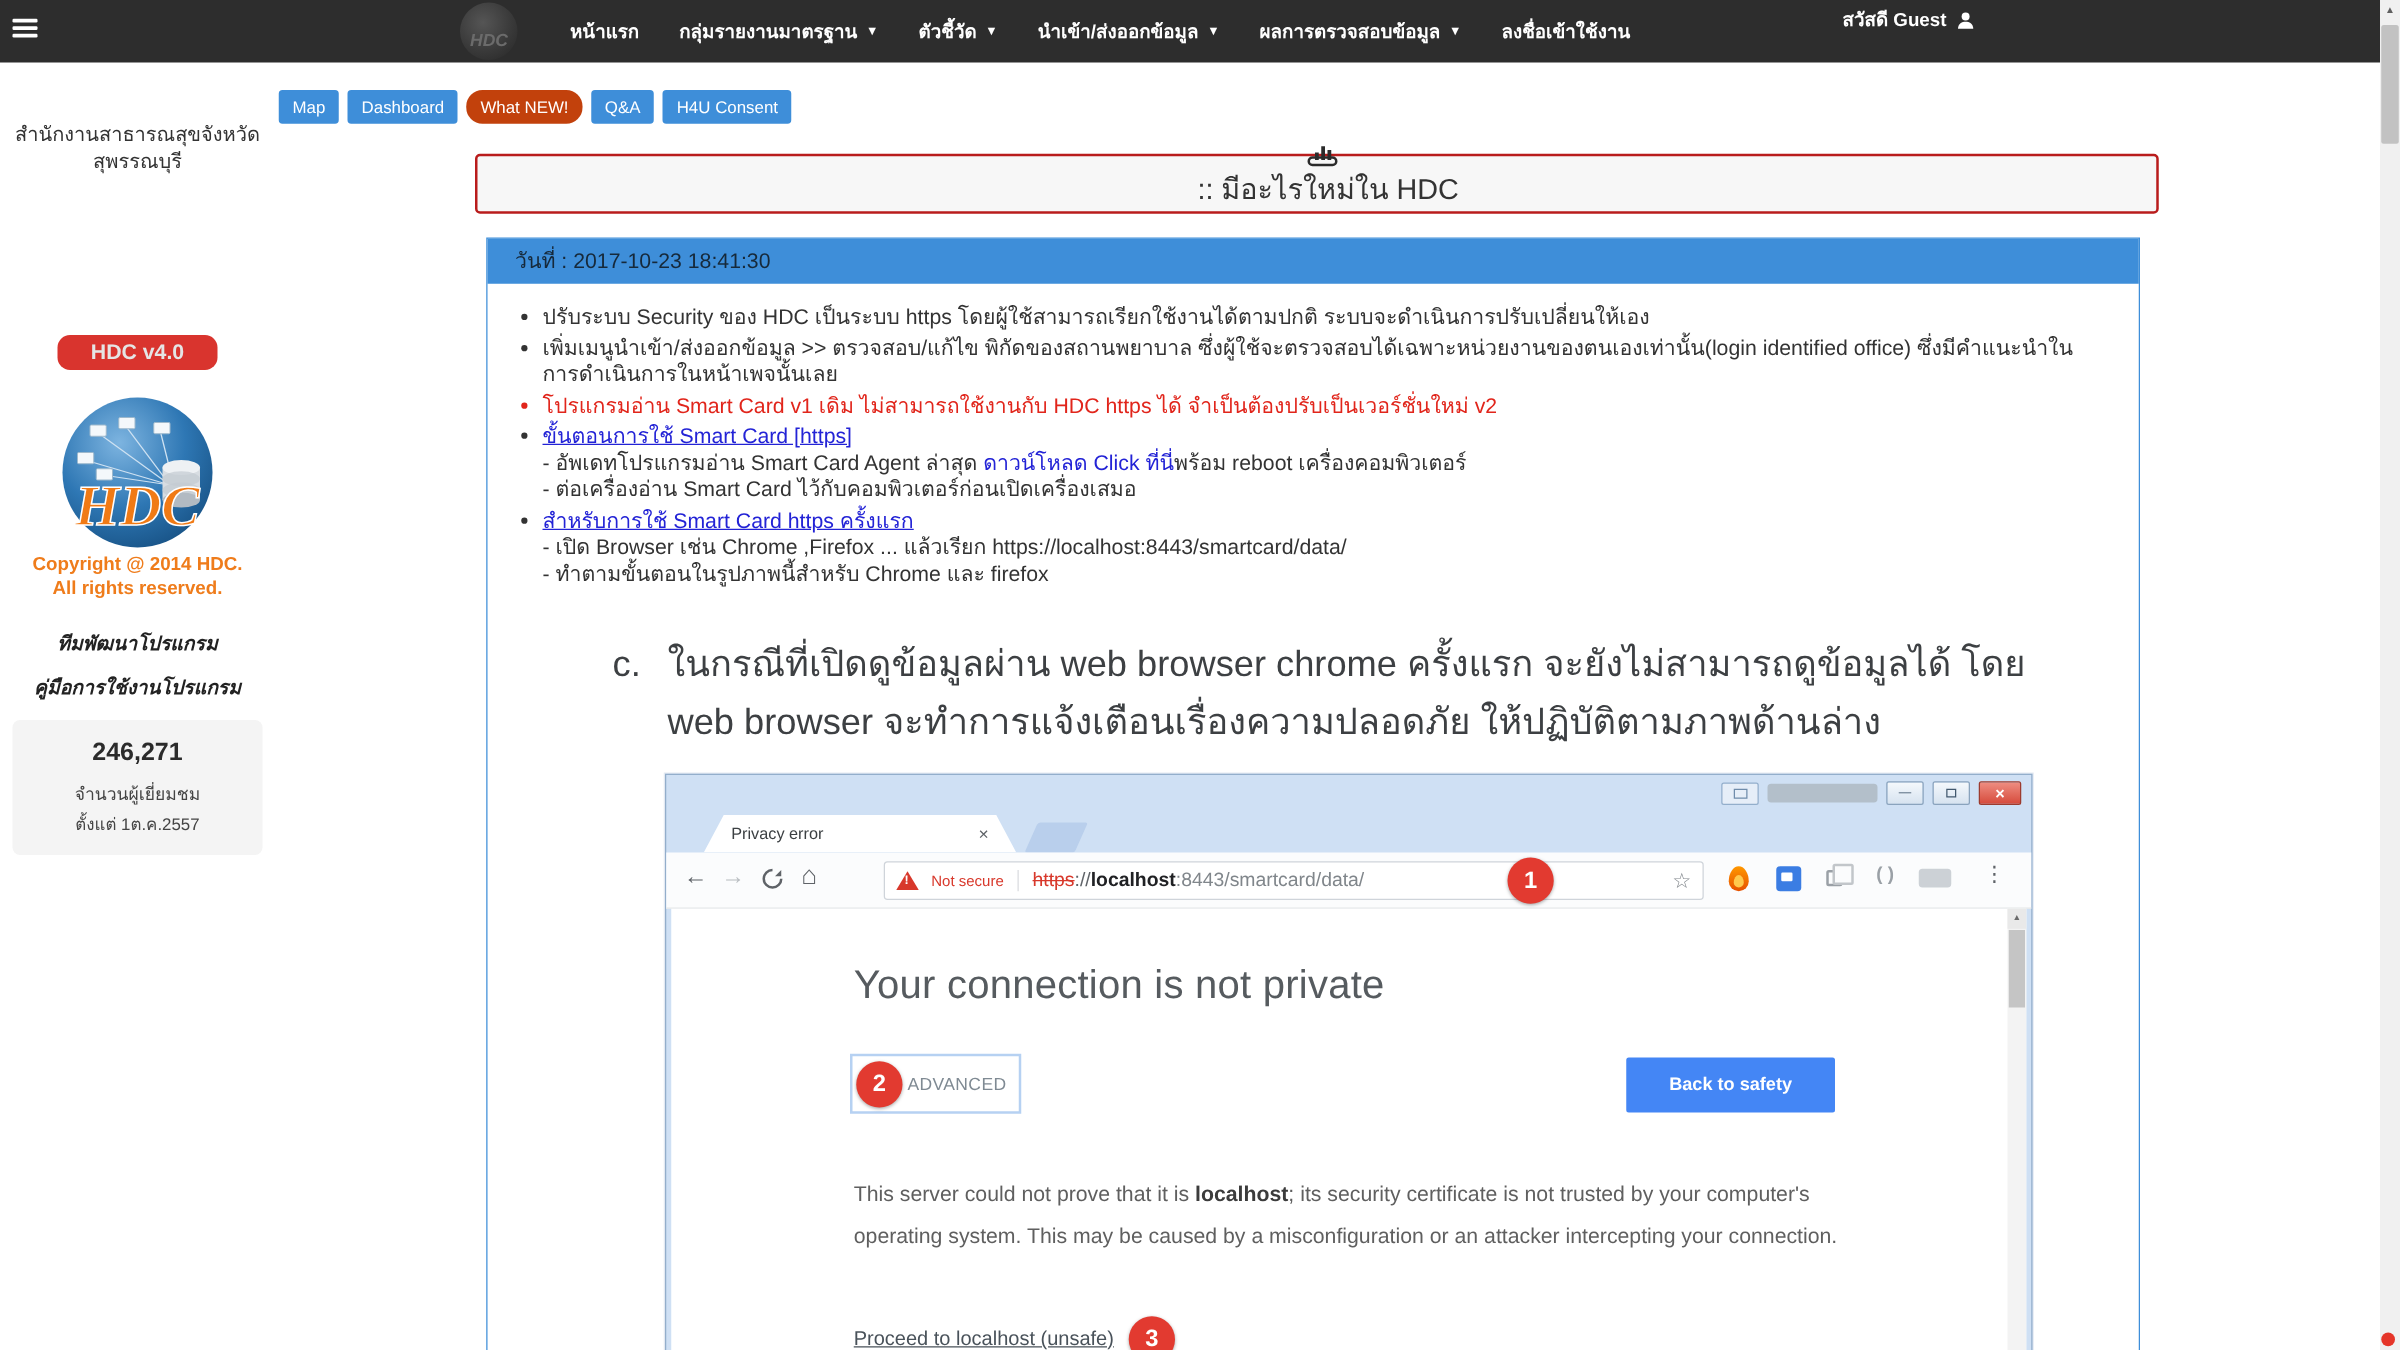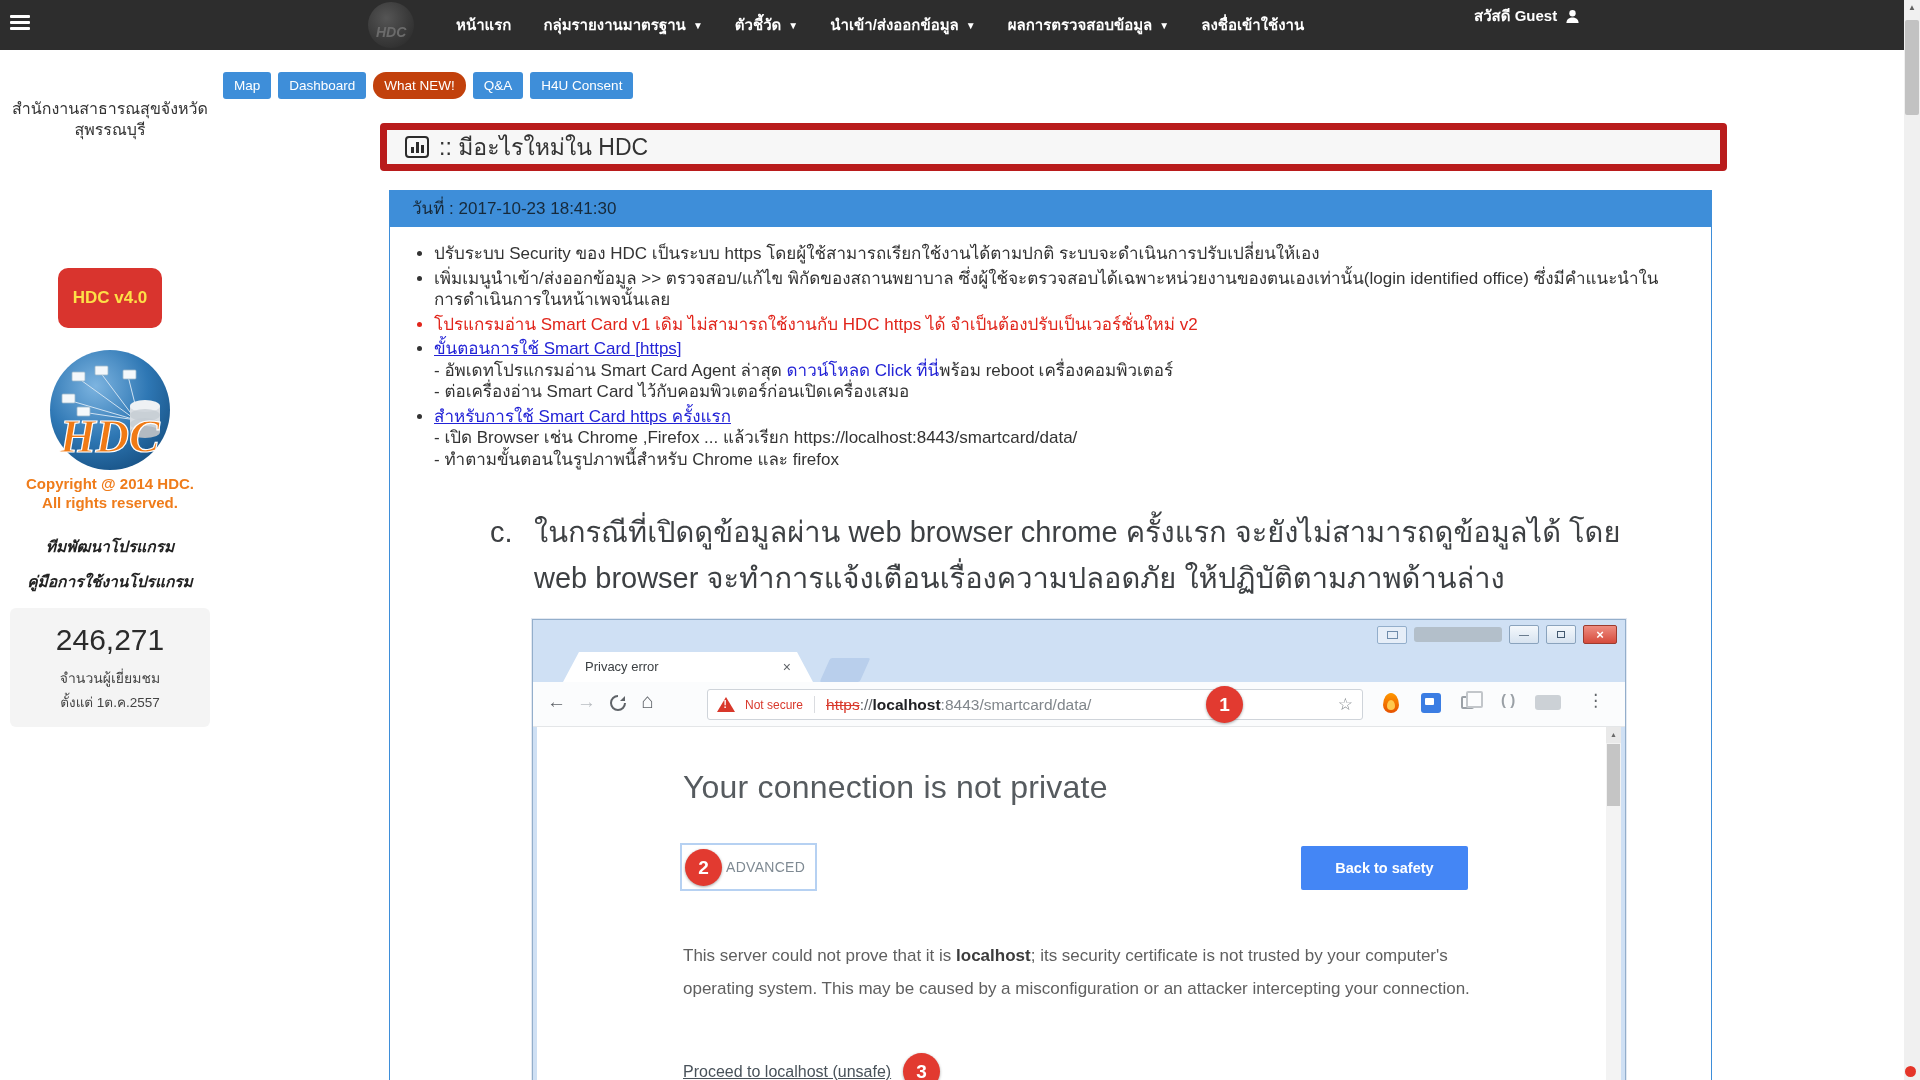--- a/index.html
+++ b/index.html
@@ -29,32 +29,32 @@
   .red-dot { position:absolute; right:4px; bottom:3px; width:11px; height:11px; border-radius:50%; background:#e53529; z-index:50; }
 
   
   .tabs-row { position:absolute; left:223px; top:72px; display:flex; gap:7px; z-index:10; }
   .tab-btn { background:#3e8ed9; color:#fff; font-size:13.5px; padding:6px 11px; border-radius:3px; cursor:pointer; white-space:nowrap; }
   .tab-btn.active { background:#c2410c;border-radius:13px; }
 
   
   .sidebar { position:absolute; left:0; top:50px; width:220px; }
   .office-name { margin-top:48px; text-align:center; font-size:16px; color:#333; line-height:21px; }
-  .version-badge { display:block; width:104px; margin:128px auto 0; text-align:center; background:#d9342e; color:#fde047; font-weight:bold; font-size:17px; padding:20px 0; border-radius:10px; }
+  .version-badge { display:block; width:128px; margin:128px auto 0; text-align:center; background:#d9342e; color:#e5e5e5; font-weight:bold; font-size:17px; padding:4px 0; border-radius:10px; }
   .logo-wrap { margin:20px auto 0; width:124px; height:124px; position:relative; }
   .copyright { margin-top:2px; text-align:center; color:#ef7c1b; font-weight:bold; font-size:15px; line-height:19px; }
   .side-link { display:block; margin-top:22px; text-align:center; font-style:italic; font-weight:bold; font-size:15.5px; color:#222; cursor:pointer; }
   .side-link.second { margin-top:10px; }
   .counter-box { margin:14px auto 0; width:200px; background:#f4f4f4; border-radius:6px; padding:15px 0 14px; text-align:center; }
-  .counter-num { font-size:30px; font-weight:normal; color:#2b2b2b; }
+  .counter-num { font-size:20px; font-weight:bold; color:#2b2b2b; }
   .counter-lab { margin-top:10px; font-size:14px; color:#444; }
   .counter-since { margin-top:2px; font-size:13.5px; color:#444; }
 
   
-  .panel-header { position:absolute; left:380px; top:123px; width:1347px; height:48px; background:#f7f7f7; border:7px solid #b91c1c; border-radius:4px; display:flex; align-items:center; padding-left:18px; }
+  .panel-header { position:absolute; left:380px; top:123px; width:1347px; height:48px; background:#f7f7f7; border:2px solid #b91c1c; border-radius:4px; display:flex; align-items:center; padding-left:18px;flex-direction:column; }
   .chart-ico { width:24px; height:22px; border:2px solid #2b2b2b; border-radius:4px; position:relative; margin-right:10px; }
   .chart-ico i { position:absolute; bottom:3px; width:3px; background:#2b2b2b; }
   .chart-ico i:nth-child(1){ left:4px; height:6px; }
   .chart-ico i:nth-child(2){ left:9px; height:11px; }
   .chart-ico i:nth-child(3){ left:14px; height:8px; }
   .panel-title { font-size:23px; color:#333; }
 
   .content-box { position:absolute; left:389px; top:190px; width:1323px; height:900px; border:1px solid #3e8ed9; background:#fff; }
   .date-bar { height:36px; background:#3e8ed9; color:#16293a; font-size:17px; line-height:36px; padding-left:22px; }
 

